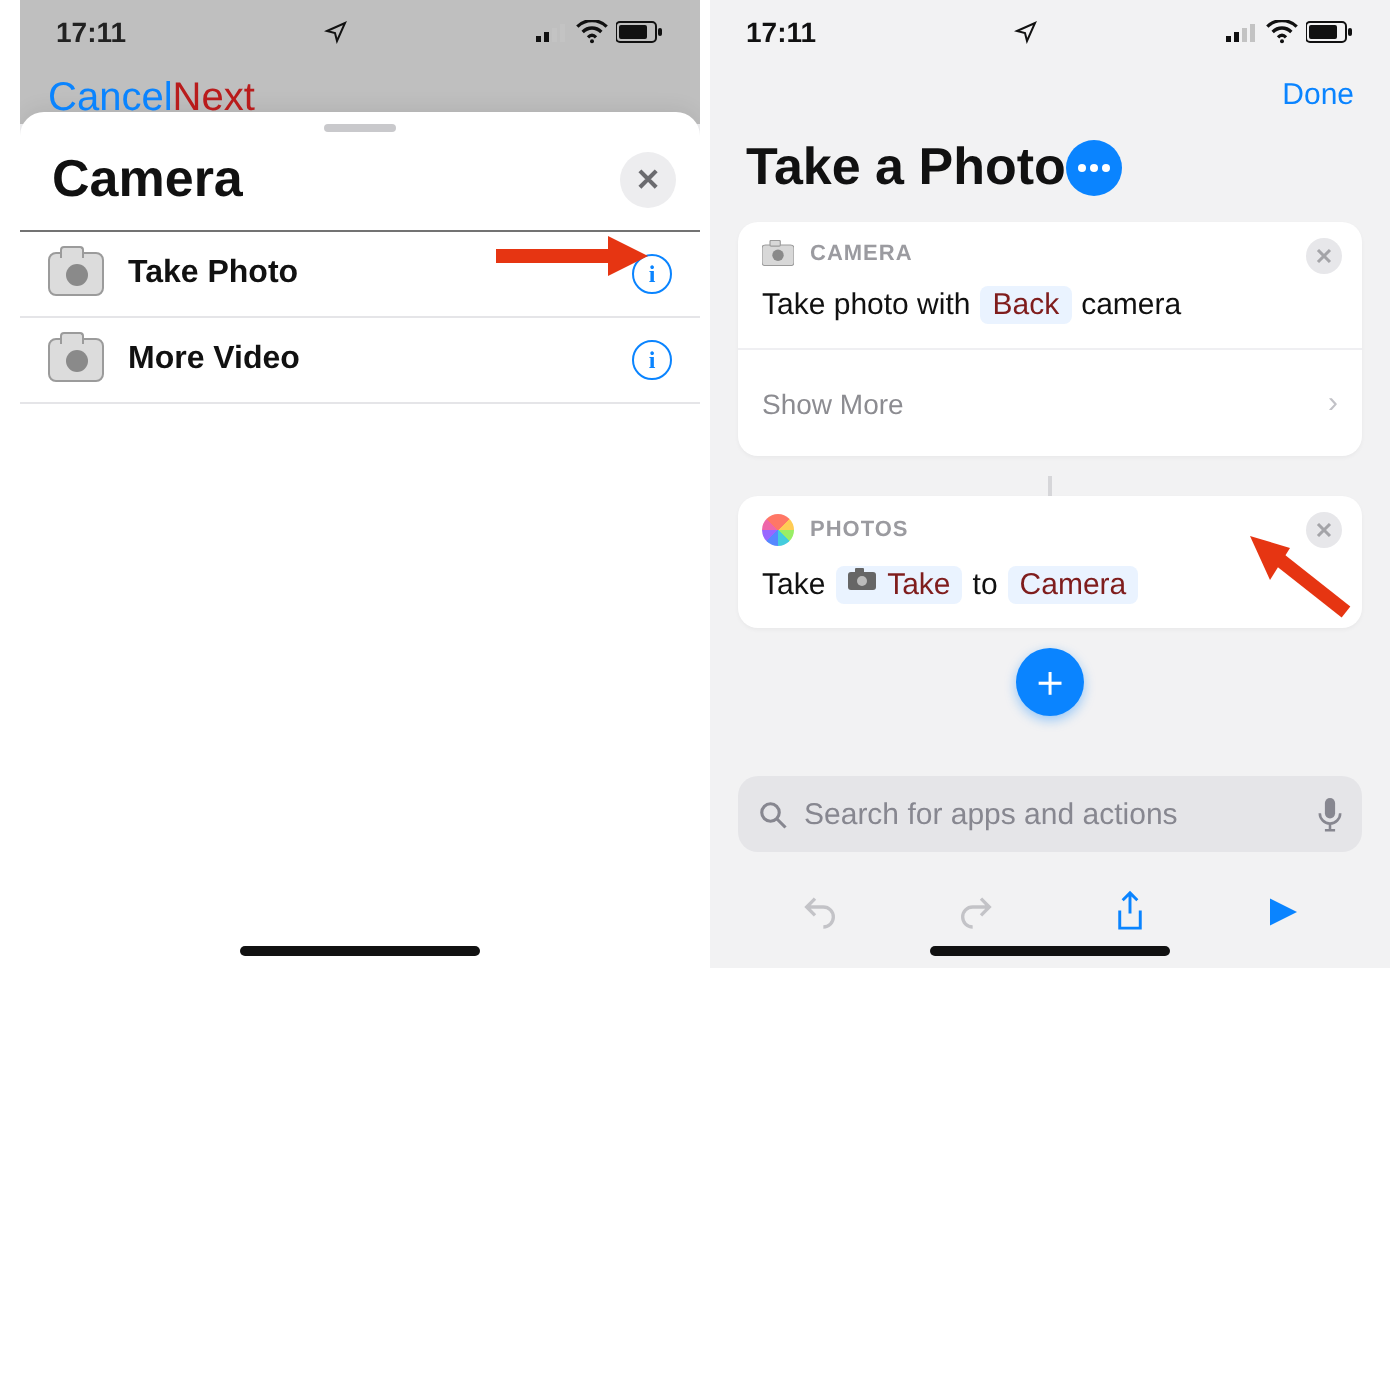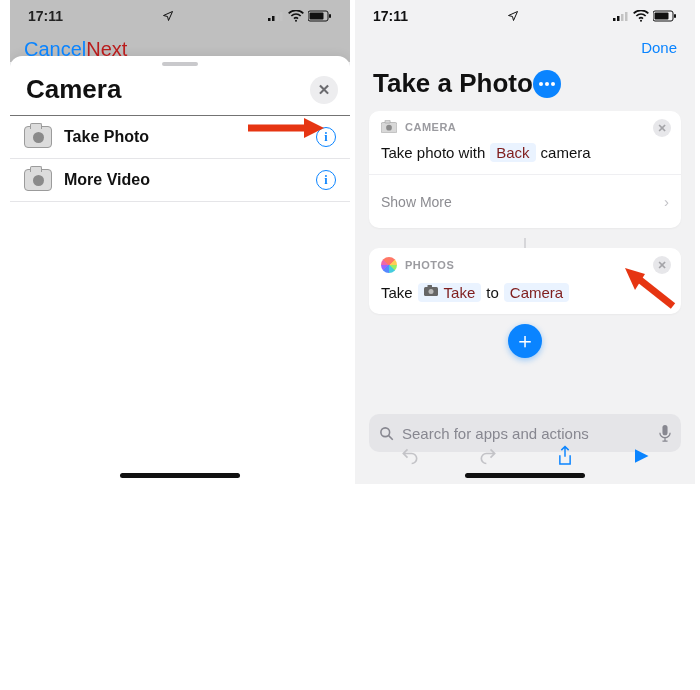--- a/index.html
+++ b/index.html
@@ -43,21 +43,21 @@
   .card-x{ position:absolute;top:8px;right:10px;width:18px;height:18px;border-radius:50%;background:#e7e7ea;display:flex;align-items:center;justify-content:center;color:#a4a4a8;font-size:11px;font-weight:700;}
   .card-body{ padding:4px 12px 12px; font-size:15px; color:#111; display:flex;flex-wrap:wrap;align-items:center;gap:5px;}
   .token{ color:#7f1d1d; background:#eaf3ff; padding:1px 6px;border-radius:4px;font-weight:500;}
   .show-more{ border-top:1px solid #efeff2; padding:18px 12px; display:flex;align-items:center;justify-content:space-between;color:#8c8c91;font-size:14px;}
   .chev{ color:#c2c2c7;font-size:15px;}
   .connector{ width:2px;height:10px;background:#d6d6d9;margin:0 auto;}
   .photos-icon{ width:16px;height:16px;border-radius:50%;background:conic-gradient(#f76 0 45deg,#fc5 45deg 90deg,#9e6 90deg 135deg,#4cd 135deg 180deg,#58f 180deg 225deg,#96f 225deg 270deg,#e6a 270deg 315deg,#f76 315deg 360deg);}
   .inline-icon{ width:16px;height:13px; display:inline-block;}
   .arrow-red2{ position:absolute; top:266px; right:16px; z-index:5;pointer-events:none;}
   .add-btn{ width:34px;height:34px;border-radius:50%;background:#0a84ff;color:#fff;display:flex;align-items:center;justify-content:center;font-size:22px;font-weight:400;margin:4px auto 0;box-shadow:0 2px 6px rgba(10,132,255,0.4);}
-  .search-wrap{ position:absolute;bottom:32px;left:14px;right:14px;}
+  .search-wrap{ position:absolute;bottom:58px;left:14px;right:14px;}
   .search{ background:#e5e5e8;border-radius:10px;height:38px;display:flex;align-items:center;padding:0 10px;gap:8px;color:#878790;font-size:15px;}
   .mic{ margin-left:auto;color:#878790;}
   .toolbar{ position:absolute;bottom:8px;left:0;right:0;height:40px;display:flex;align-items:center;justify-content:space-around;padding:0 16px;}
   .tb-btn{ color:#c3c3c7;font-size:18px;}
   .tb-share{ color:#0a84ff;}
   .tb-play{ color:#0a84ff;}
   svg{display:block;}
 </style>
 </head>
 <body>

